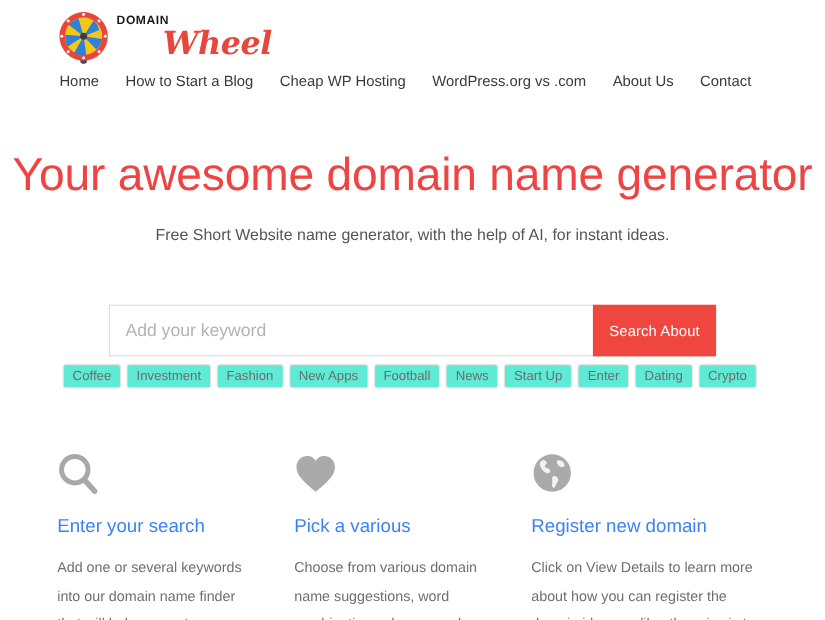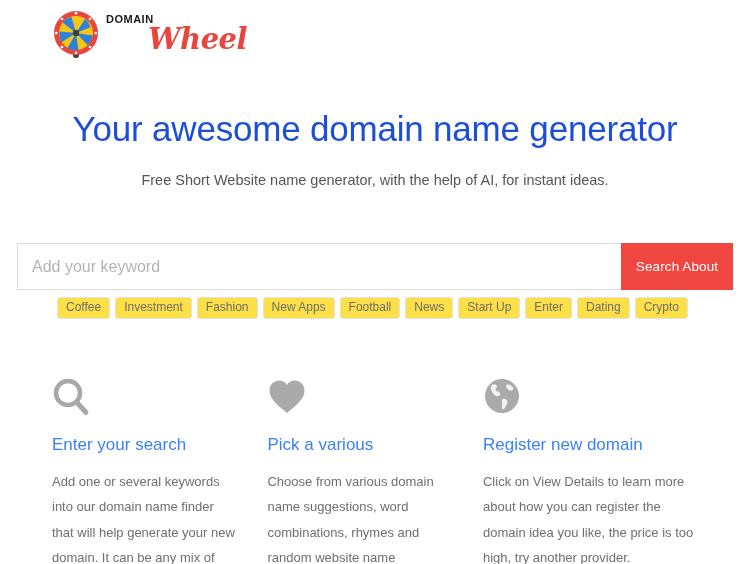--- a/index.html
+++ b/index.html
@@ -67,37 +67,37 @@
     margin-right: 24px;
     cursor: pointer;
     white-space: nowrap;
   }
   .nav-item:last-child { margin-right: 0; }
 
   
   .hero { text-align: center; padding-top: 44px; }
   .hero h1 {
     margin: 0;
-    font-size: 35px;
+    font-size: 42px;
     font-weight: 300;
-    color: #1d4ed8;
+    color: #ef4444;
     letter-spacing: -0.2px;
     line-height: 1.2;
   }
   .hero p {
     margin: 22px 0 16px 0;
     font-size: 14.5px;
     color: #555;
     font-weight: 400;
   }
 
   
   .search-wrap {
     margin: 55px auto 0 auto;
-    width: 716px;
+    width: 552px;
     display: flex;
     height: 47px;
   }
   .search-input {
     flex: 1 1 auto;
     border: 1px solid #dcdcdc;
     border-right: none;
     font-size: 16px;
     color: #333;
     padding: 0 14px;
@@ -125,21 +125,21 @@
     flex-wrap: wrap;
     gap: 5px;
   }
   .tag {
     border: 1px solid #e2e2e2;
     border-radius: 3px;
     padding: 2px 8px 3px 8px;
     font-size: 12px;
     color: #6d6d6d;
     cursor: pointer;
-    background: #fde047;
+    background: #5eead4;
     line-height: 1.25;
   }
 
   
   .features {
     width: 646px;
     margin: 58px auto 0 auto;
     display: flex;
     gap: 0;
   }
@@ -205,20 +205,28 @@
 
           <circle cx="24" cy="24" r="3.2" fill="#3d3d3d"></circle>
         </svg>
       </div>
       <div class="logo-text">
         <span class="logo-domain">DOMAIN</span>
         <span class="logo-wheelword">Wheel</span>
       </div>
     </div>
 
+    <nav class="nav">
+      <a class="nav-item">Home</a>
+      <a class="nav-item">How to Start a Blog</a>
+      <a class="nav-item">Cheap WP Hosting</a>
+      <a class="nav-item">WordPress.org vs .com</a>
+      <a class="nav-item">About Us</a>
+      <a class="nav-item">Contact</a>
+    </nav>
   </div>
 
   <div class="hero">
     <h1>Your awesome domain name generator</h1>
     <p>Free Short Website name generator, with the help of AI, for instant ideas.</p>
   </div>
 
   <div class="search-wrap">
     <input class="search-input" type="text" placeholder="Add your keyword" style="">
     <button class="search-btn">Search About</button>

